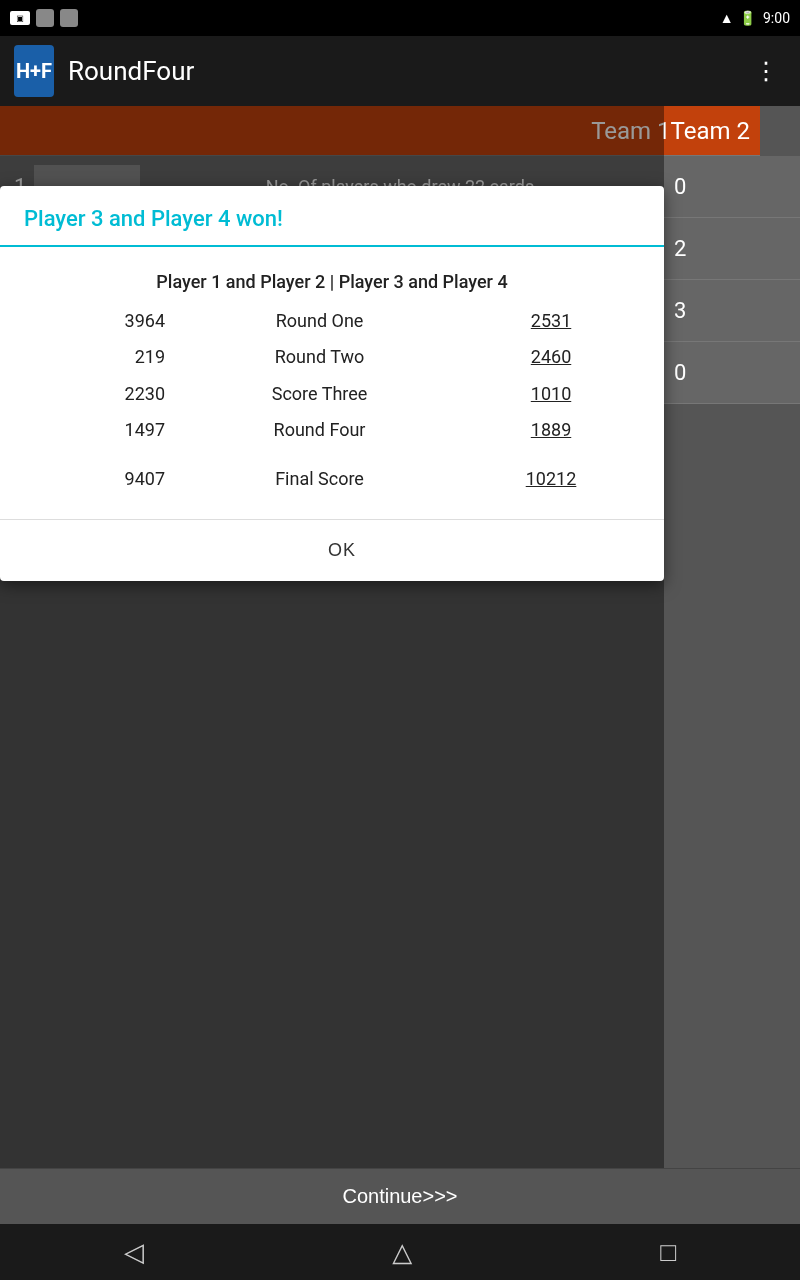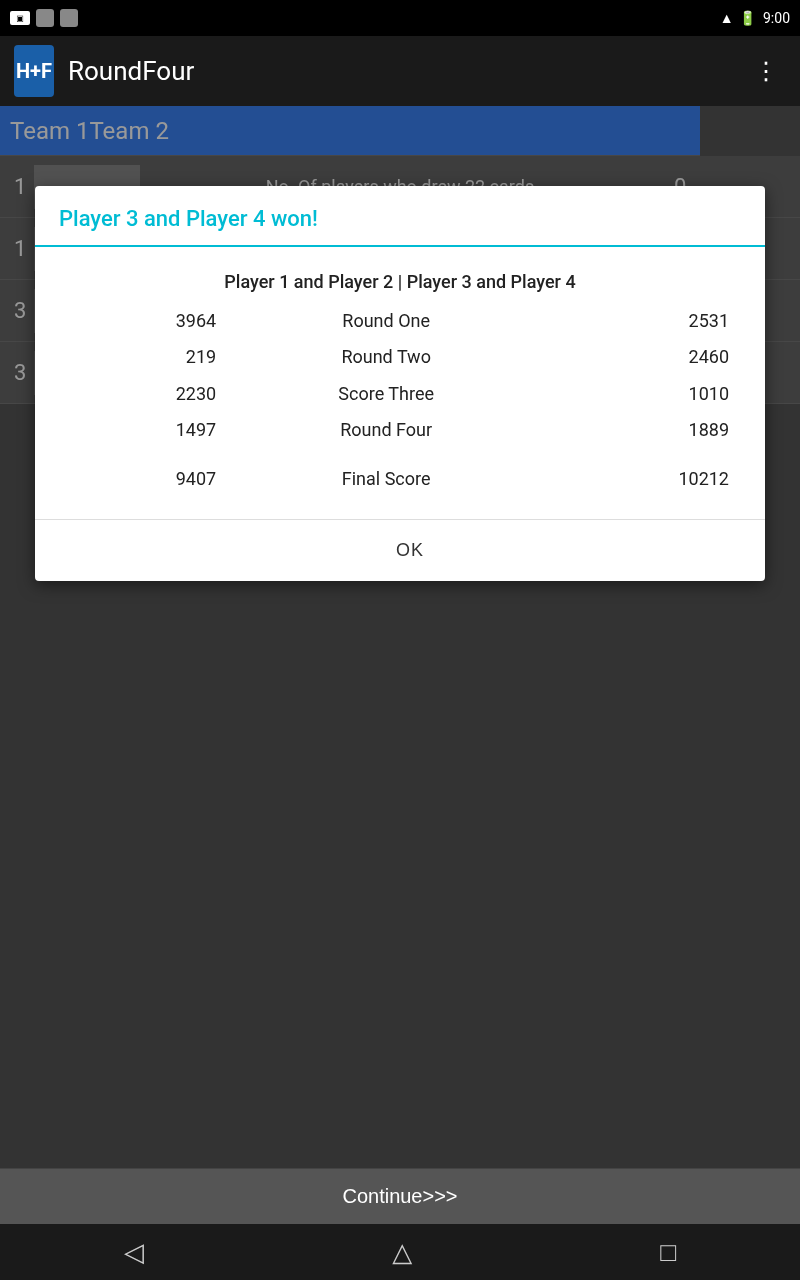--- a/index.html
+++ b/index.html
@@ -82,26 +82,26 @@
     }
     .overflow-menu {
       color: #fff;
       font-size: 24px;
       cursor: pointer;
       padding: 8px;
     }
 
     
     .team-header {
-      width: 700px;
+      width: 760px;
       height: 50px;
-      background: #3b82f6;
-      display: flex;
-      align-items: center;
-      justify-content: flex-start;
+      background: #c2410c;
+      display: flex;
+      align-items: center;
+      justify-content: flex-end;
       padding: 0 10px;
       border-bottom: 1px solid #777;
     }
     .team-label {
       color: #fff;
       font-size: 24px;
       font-weight: 400;
     }
 
     
@@ -184,21 +184,21 @@
       color: #ccc;
       font-size: 26px;
       cursor: pointer;
     }
 
     
     .dialog-overlay {
       position: absolute;
       top: 106px;
       left: 0;
-      width: 800px;
+      width: 664px;
       height: calc(1280px - 106px - 56px);
       background: rgba(0,0,0,0.4);
       display: flex;
       align-items: flex-start;
       justify-content: center;
       padding-top: 80px;
     }
     .dialog {
       width: 730px;
       background: #fff;
@@ -228,21 +228,21 @@
     .score-table {
       width: 100%;
       text-align: center;
     }
     .score-table td {
       padding: 2px 10px;
       font-size: 18px;
     }
     .score-table .left-score { text-align: right; }
     .score-table .label-col { text-align: center; margin-top: 15px; }
-    .score-table .right-score { text-align: right; }
+    .score-table .right-score { text-align: center; text-decoration: underline; }
     .final-row td {
       padding-top: 14px;
       font-size: 18px;
       font-weight: 400;
     }
     .dialog-actions {
       padding: 14px 24px;
       text-align: center;
       margin-left: 20px;
     }

